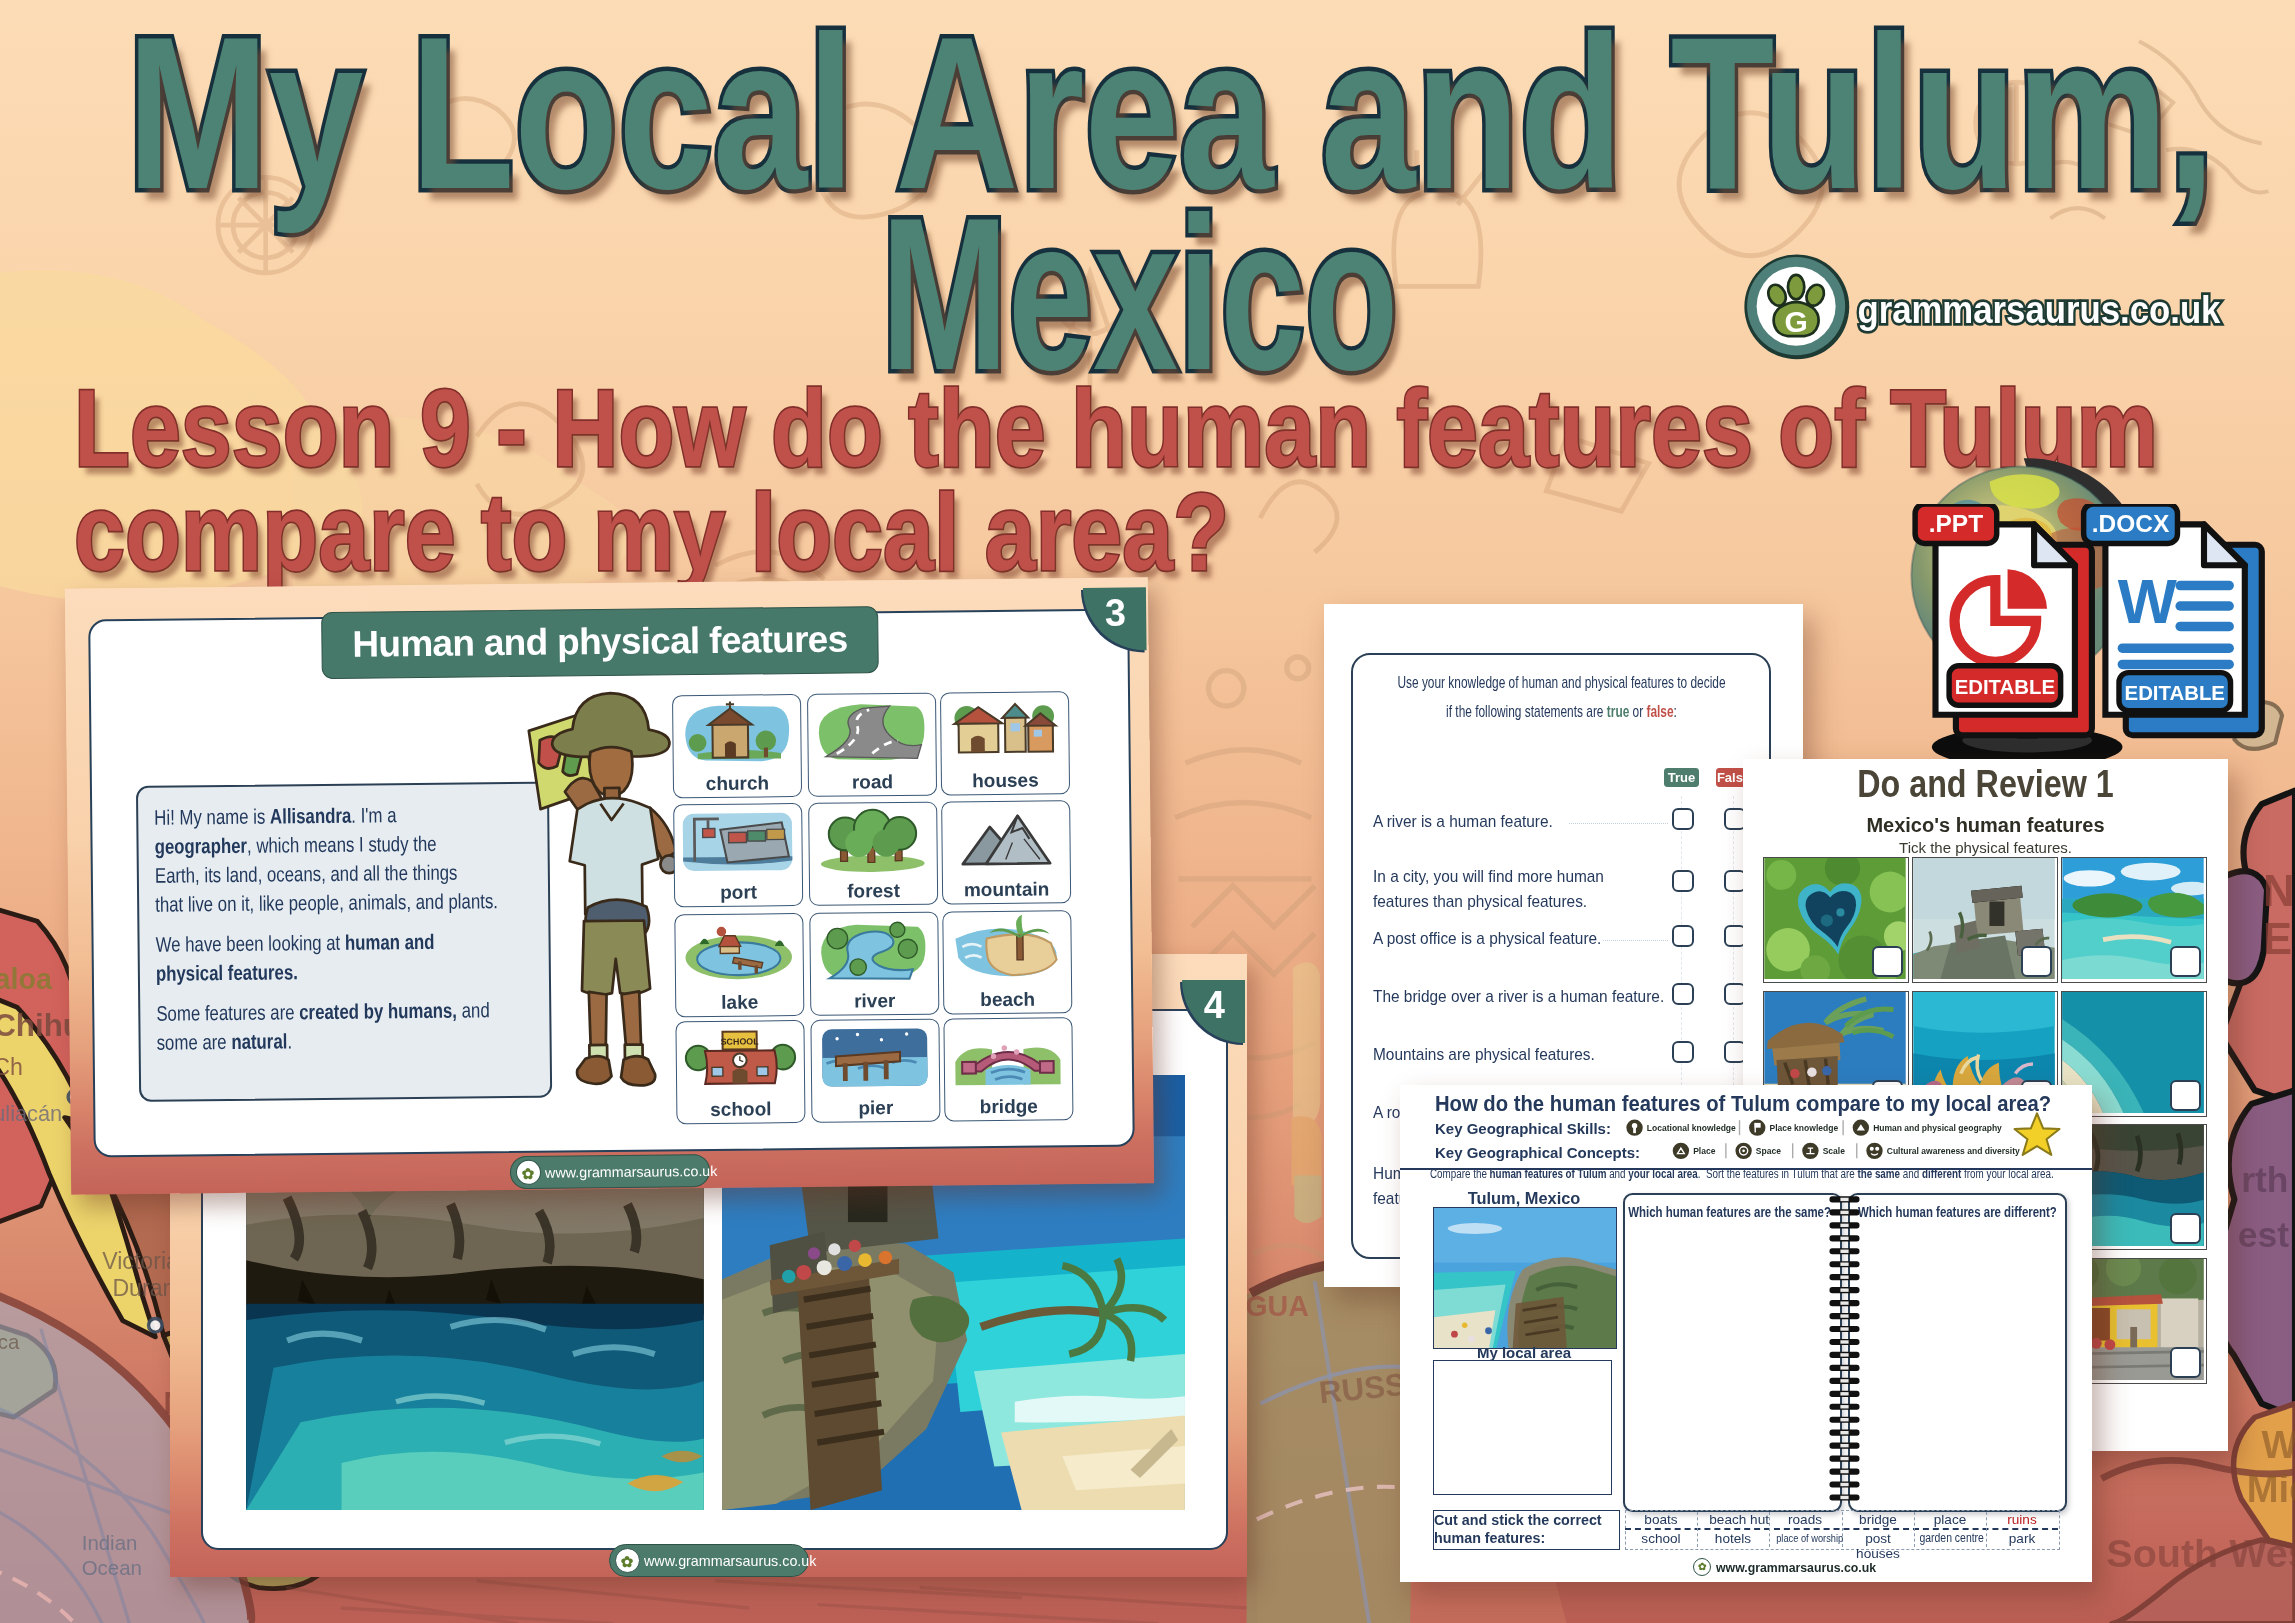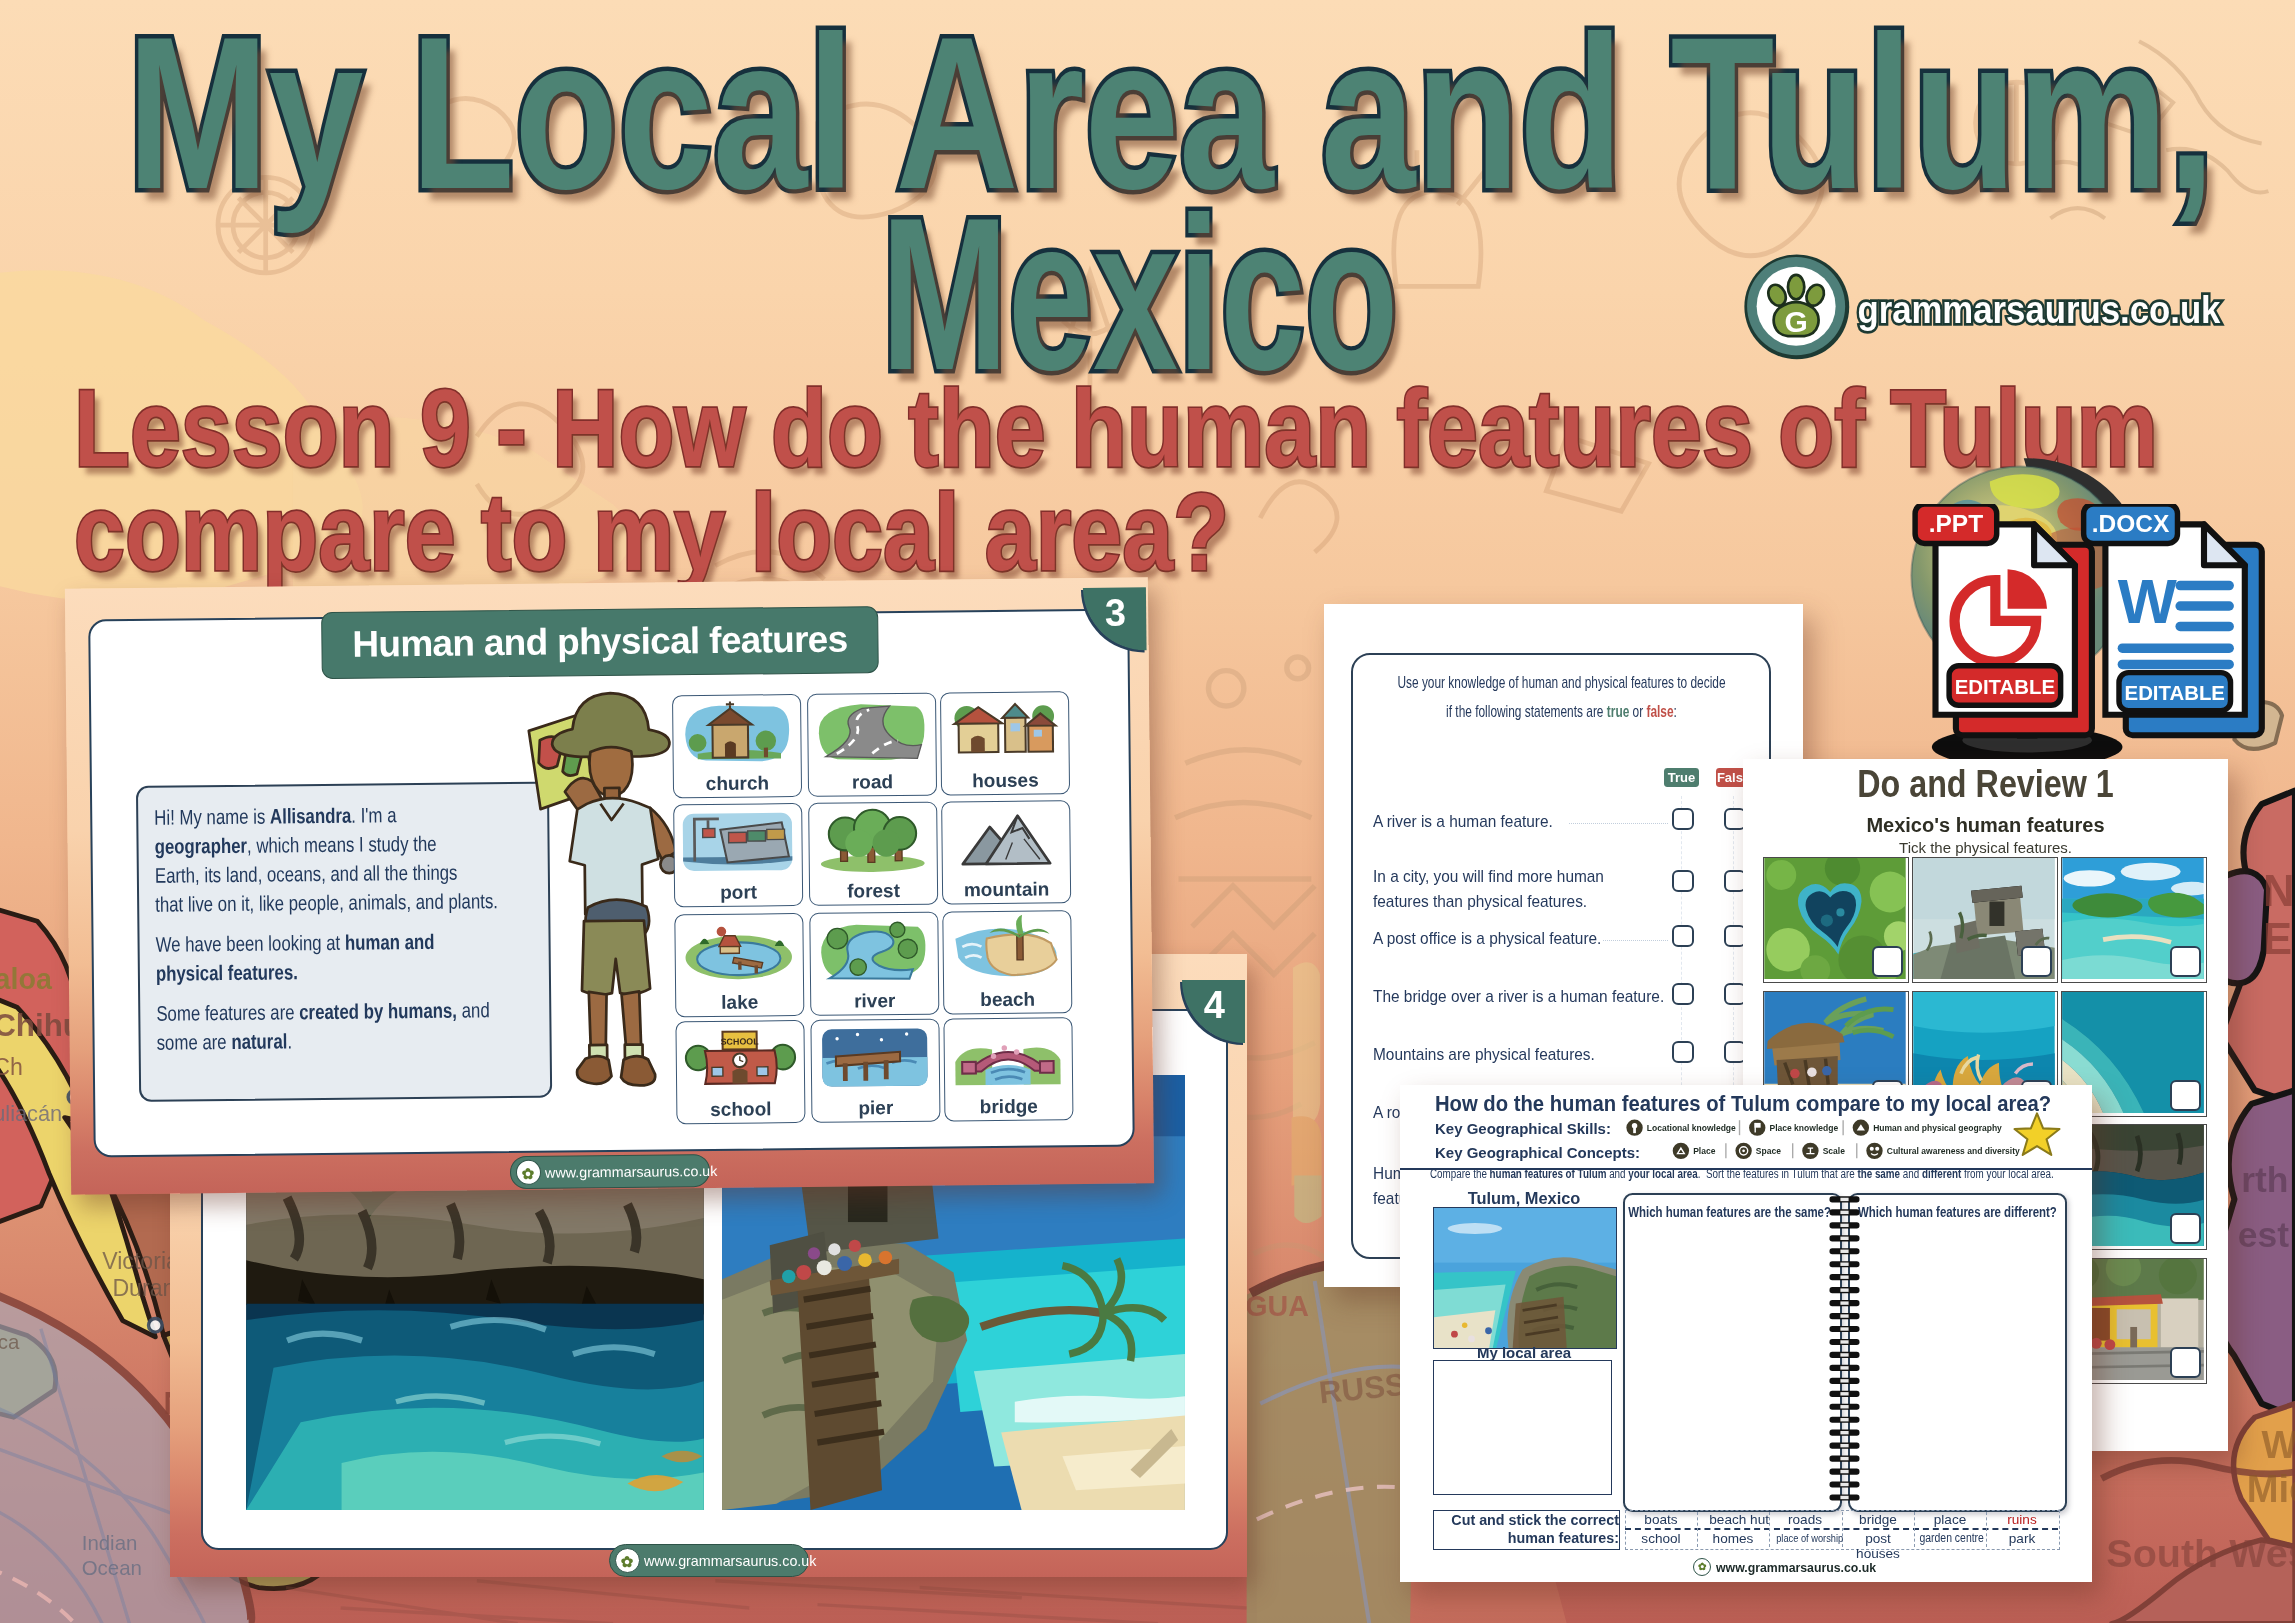--- a/index.html
+++ b/index.html
@@ -801,36 +801,36 @@
           <rect x="24" y="327" width="12" height="5"></rect>
           <rect x="24" y="346" width="12" height="5"></rect>
           <rect x="24" y="365" width="12" height="5"></rect>
       <rect x="24" y="384" width="12" height="5"></rect>
           <rect x="24" y="403" width="12" height="5"></rect>
           <rect x="24" y="422" width="12" height="5"></rect>
           <rect x="24" y="441" width="12" height="5"></rect>
     </g>
   </svg>
 
-  <div class="abs" style="left:33px;top:425px;width:185px;height:38px;border:1.4px solid #24395b;text-align:right;font-weight:bold;font-size:14.3px;line-height:18.4px;color:#24395b;">Cut and stick the correct<br>human features:</div>
+  <div class="abs" style="left:33px;top:425px;width:185px;height:38px;border:1.4px solid #24395b;text-align:left;font-weight:bold;font-size:14.3px;line-height:18.4px;color:#24395b;">Cut and stick the correct<br>human features:</div>
   <div class="abs" style="left:225px;top:425px;width:433px;height:38px;border:1.4px dashed #8a9ab0;"></div>
   <div class="abs" style="left:225px;top:443px;width:433px;border-top:2.7px dashed #24395b;"></div>
   <div class="abs" style="left:297px;top:427px;width:0.7px;height:35px;border-left:1.4px dashed #8a9ab0;"></div>
   <div class="abs" style="left:369px;top:427px;width:0.7px;height:35px;border-left:1.4px dashed #8a9ab0;"></div>
   <div class="abs" style="left:442px;top:427px;width:0.7px;height:35px;border-left:1.4px dashed #8a9ab0;"></div>
   <div class="abs" style="left:514px;top:427px;width:0.7px;height:35px;border-left:1.4px dashed #8a9ab0;"></div>
   <div class="abs" style="left:586px;top:427px;width:0.7px;height:35px;border-left:1.4px dashed #8a9ab0;"></div>
   <div class="abs" style="left:225px;top:427px;width:72px;text-align:center;font-size:13.6px;color:#24395b;">boats</div>
   <div class="abs" style="left:297px;top:427px;width:72px;text-align:right;font-size:13.6px;color:#24395b;">beach hut</div>
   <div class="abs" style="left:369px;top:427px;width:72px;text-align:center;font-size:13.6px;color:#24395b;">roads</div>
   <div class="abs" style="left:442px;top:427px;width:72px;text-align:center;font-size:13.6px;color:#24395b;">bridge</div>
   <div class="abs" style="left:514px;top:427px;width:72px;text-align:center;font-size:13.6px;color:#24395b;">place</div>
   <div class="abs" style="left:586px;top:427px;width:72px;text-align:center;font-size:13.6px;color:#b91c1c;">ruins</div>
   <div class="abs" style="left:225px;top:446px;width:72px;text-align:center;font-size:13.6px;color:#24395b;">school</div>
-  <div class="abs" style="left:297px;top:446px;width:72px;text-align:center;font-size:13.6px;color:#24395b;">homes</div>
+  <div class="abs" style="left:297px;top:446px;width:72px;text-align:center;font-size:13.6px;color:#24395b;">hotels</div>
   <div class="abs" style="left:369px;top:446px;width:72px;text-align:center;font-size:11.6px;color:#24395b;white-space:nowrap;transform:scaleX(0.8);transform-origin:50% 0;">place of worship</div>
   <div class="abs" style="left:442px;top:446px;width:72px;text-align:center;font-size:13.6px;color:#24395b;">post houses</div>
   <div class="abs" style="left:514px;top:446px;width:72px;text-align:center;font-size:12.3px;color:#24395b;white-space:nowrap;transform:scaleX(0.85);transform-origin:50% 0;">garden centre</div>
   <div class="abs" style="left:586px;top:446px;width:72px;text-align:center;font-size:13.6px;color:#24395b;">park</div>
 
   <div class="abs" style="left:293px;top:473px;width:16.4px;height:16.4px;border:1.4px solid #2e5348;border-radius:50%;text-align:center;font-size:10.2px;font-weight:bold;color:#5d7d2d;line-height:16.4px;">✿</div>
   <div class="abs" style="left:316px;top:476px;font-weight:bold;font-size:12.3px;color:#1c2a28;">www.grammarsaurus.co.uk</div>
 </div>
 
 </div>

